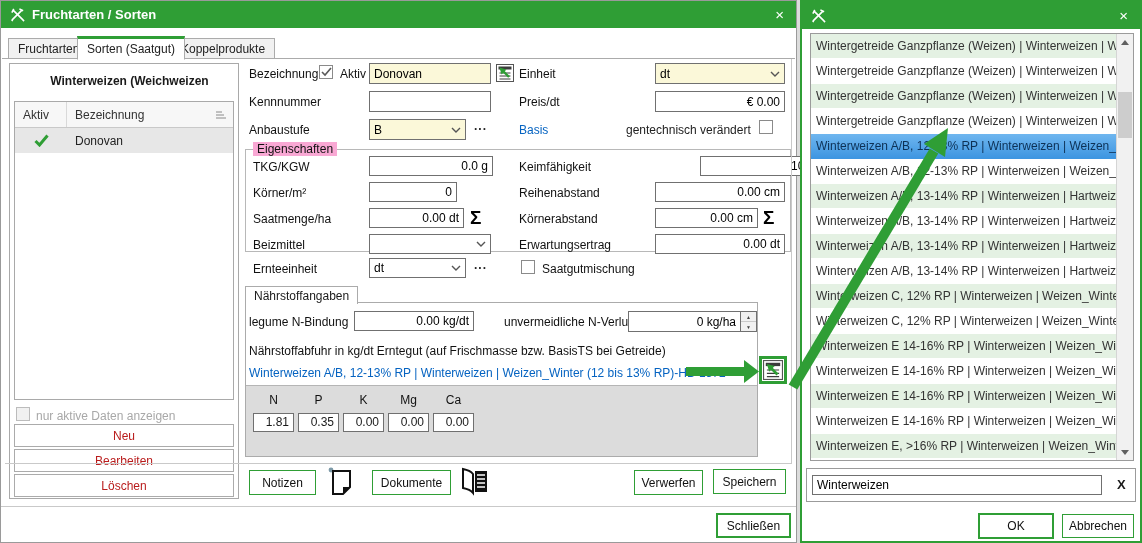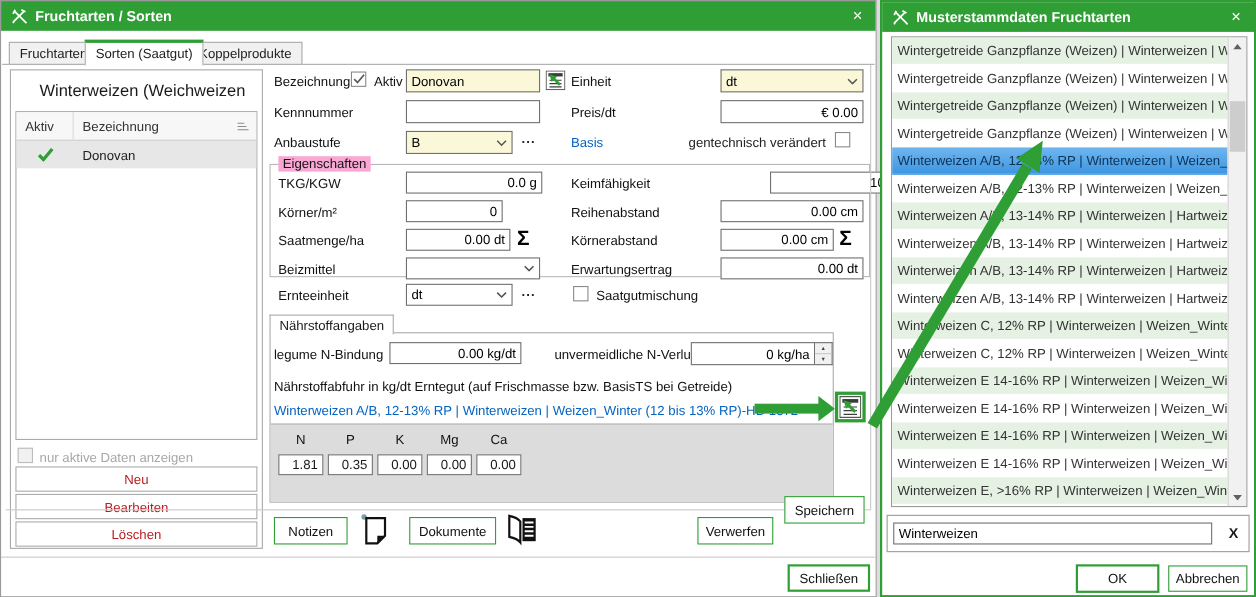--- a/index.html
+++ b/index.html
@@ -54,21 +54,21 @@
   }
   .gbtn.thick { border-width:2px; }
   .graybtn {
     position:absolute; background:#fff; border:1px solid #ababab; color:#b91c1c;
     display:flex; align-items:center; justify-content:center;
   }
   .vline { position:absolute; width:0; border-left:1px solid #c9c9c9; }
   .hline { position:absolute; height:0; border-top:1px solid #c9c9c9; }
   
   #sidePanel { position:absolute; left:8px; top:62px; width:230px; height:436px; border:1px solid #a9a9a9; background:#fff; }
-  #sideHead { position:absolute; left:11px; right:0; top:10px; text-align:center; font-weight:normal; font-size:15px; }
+  #sideHead { position:absolute; left:11px; right:0; top:10px; text-align:center; font-weight:bold; font-size:12px; }
   #sideList { position:absolute; left:4px; top:37px; width:220px; height:299px; border:1px solid #a9a9a9; background:#fff; }
   .listHead { display:flex; height:26px; background:#f7f7f7; border-bottom:1px solid #c9c9c9; align-items:center; color:#333; }
   .listHead .c1 { width:52px; padding-left:8px; border-right:1px solid #d9d9d9; align-self:stretch; display:flex; align-items:center; }
   .listHead .c2 { flex:1; padding-left:8px; display:flex; align-items:center; }
   .listRow { display:flex; height:25px; background:#e7e7e7; align-items:center; }
   .listRow .c1 { width:52px; display:flex; justify-content:center; }
   .listRow .c2 { flex:1; padding-left:8px; color:#222; }
   
   #nTab { position:absolute; left:244px; top:285px; height:18px; background:#fff; border:1px solid #ababab; border-bottom:none; padding:2px 8px 0 8px; z-index:2; }
   #nBox { position:absolute; left:244px; top:301px; width:513px; height:155px; border:1px solid #ababab; background:#fff; }
@@ -283,35 +283,34 @@
   </span>
   <div class="gbtn" style="left:371px; top:469px; width:79px; height:25px;">Dokumente</div>
   <span class="abs" style="left:458px; top:464px;">
     <svg width="32" height="32" viewBox="0 0 32 32">
       <path d="M4 4 c5 1 8 2.5 10 5 v19 c-2-2.5-5-4-10-5 z" fill="#fff" stroke="#111" stroke-width="2"></path>
       <rect x="16" y="6" width="12" height="21" fill="#111"></rect>
       <path d="M18 10 h8 M18 14 h8 M18 18 h8 M18 22 h8" stroke="#fff" stroke-width="1.7"></path>
     </svg>
   </span>
   <div class="gbtn" style="left:633px; top:469px; width:69px; height:25px;">Verwerfen</div>
-  <div class="gbtn" style="left:712px; top:450px; width:73px; height:25px;">Speichern</div>
+  <div class="gbtn" style="left:712px; top:468px; width:73px; height:25px;">Speichern</div>
 
   <div class="hline" style="left:0; top:505px; width:795px;"></div>
   <div class="gbtn thick" style="left:715px; top:512px; width:75px; height:25px;">Schließen</div>
 </div>
 
 <div class="win" id="winR">
   <div class="tbar">
     <span>
       <svg width="15" height="15" viewBox="0 0 16 16">
         <path d="M2 14 L13 3 M10 2 l4 2 M3 13 l-1 2" stroke="#fff" stroke-width="1.7" fill="none"></path>
         <path d="M3 3 L13 13 M2 6 l2-4 M13 13 l2 2" stroke="#fff" stroke-width="1.7" fill="none"></path>
       </svg>
     </span>
-    <span>Musterstammdaten Fruchtarten</span>
     <span class="tclose">×</span>
   </div>
 
   <div id="mList">
     <div class="mrows">
       <div class="mrow g">Wintergetreide Ganzpflanze (Weizen) | Winterweizen | Weichwe</div>
       <div class="mrow w">Wintergetreide Ganzpflanze (Weizen) | Winterweizen | Weichwe</div>
       <div class="mrow g">Wintergetreide Ganzpflanze (Weizen) | Winterweizen | Weichwe</div>
       <div class="mrow w">Wintergetreide Ganzpflanze (Weizen) | Winterweizen | Weichwe</div>
       <div class="mrow sel">Winterweizen A/B, 12-13% RP | Winterweizen | Weizen_Winter</div>

